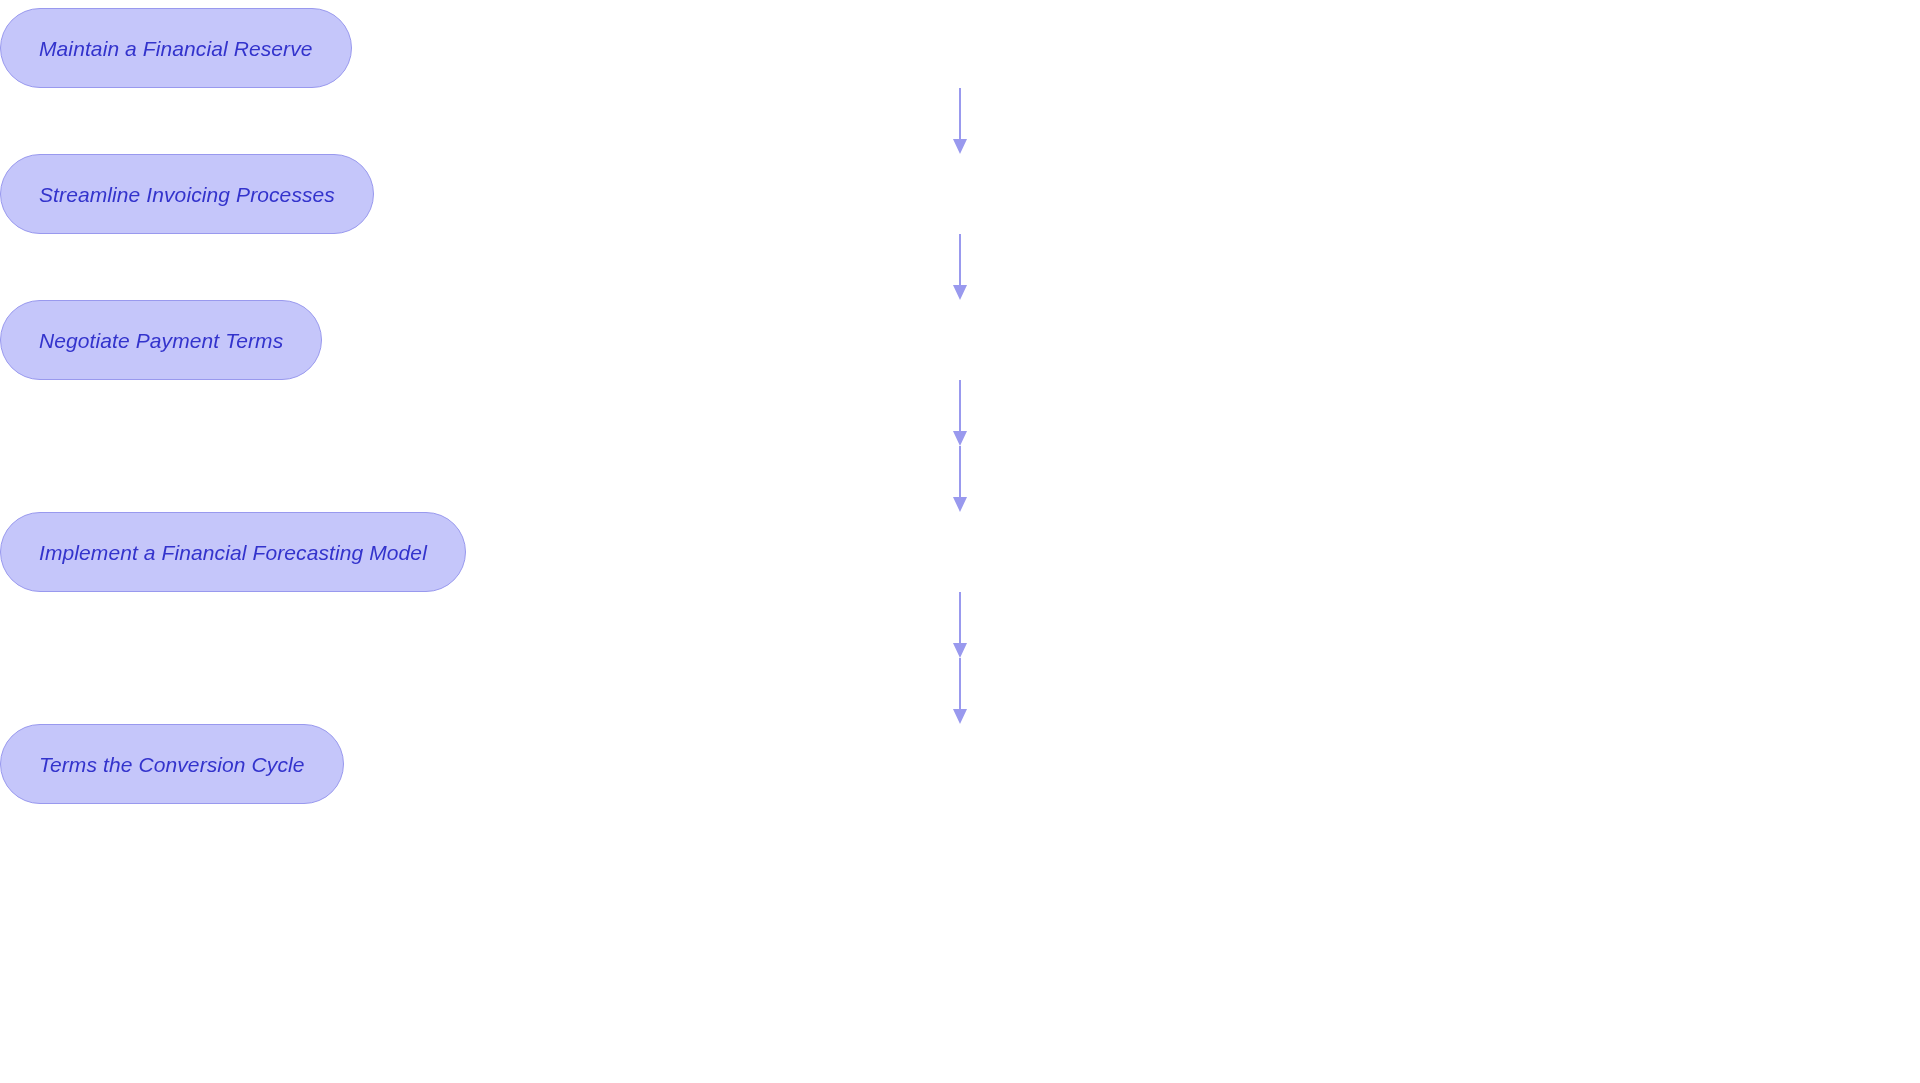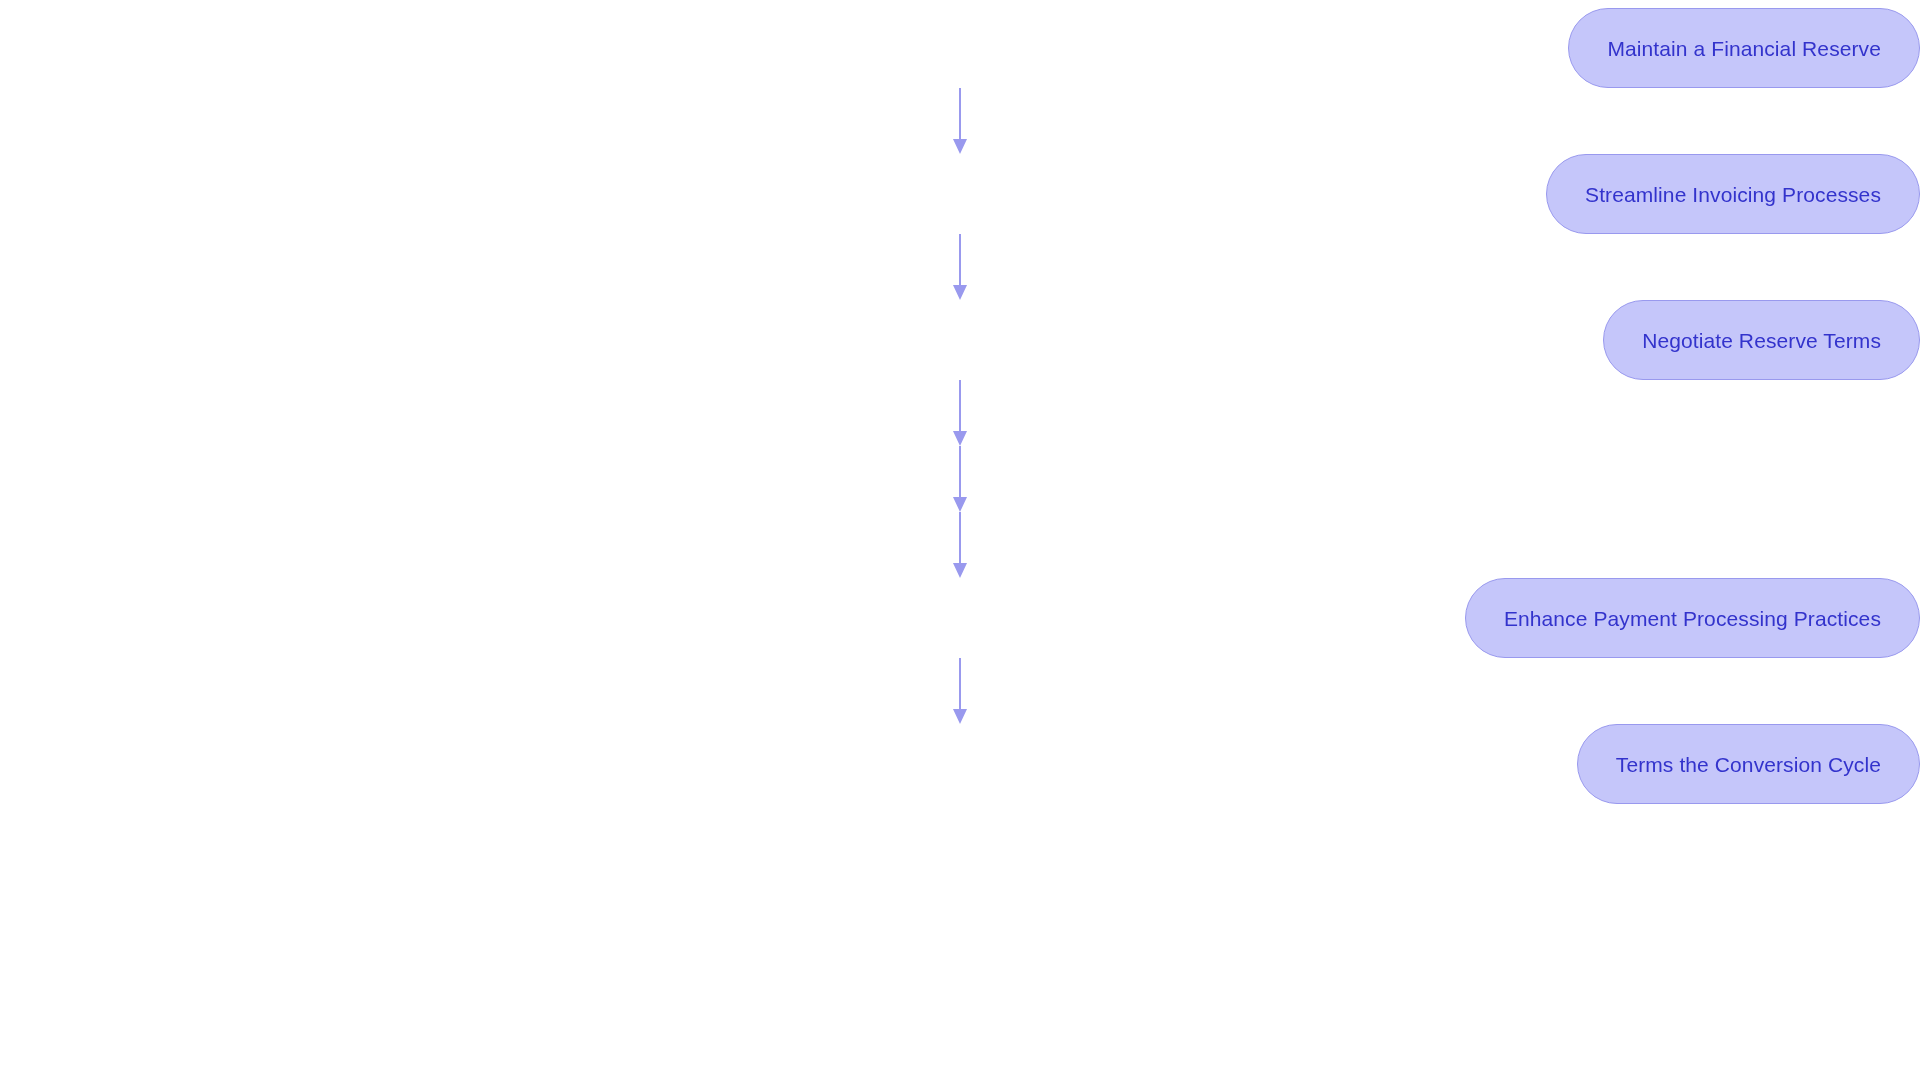--- a/index.html
+++ b/index.html
@@ -21,23 +21,24 @@
     height: 1083px;
     background: #ffffff;
     display: flex;
     flex-direction: column;
     align-items: center;
     justify-content: flex-start;
   }
 
   .node-row {
     display: flex;
-    justify-content: flex-end;
+    justify-content: flex-start;
     align-items: center;
     width: 100%;
+    font-style: italic;
   }
 
   .node {
     box-sizing: border-box;
     height: 80px;
     border-radius: 40px;
     background: #c5c6fa;
     border: 1.5px solid #9999ee;
     display: flex;
     align-items: center;
@@ -105,46 +106,46 @@
     </div>
   </div>
 
   <div class="connector">
     <div class="line"></div>
     <div class="head"></div>
   </div>
 
   <div class="node-row">
     <div class="node">
-      <span class="node-label">Negotiate Reserve Terms</span>
+      <span class="node-label">Negotiate Payment Terms</span>
     </div>
   </div>
 
   <div class="connector">
     <div class="line"></div>
     <div class="head"></div>
   </div>
 
 
   <div class="connector">
     <div class="line"></div>
     <div class="head"></div>
   </div>
 
+  <div class="node-row">
+    <div class="node">
+      <span class="node-label">Implement a Financial Forecasting Model</span>
+    </div>
+  </div>
 
   <div class="connector">
     <div class="line"></div>
     <div class="head"></div>
   </div>
 
-  <div class="node-row">
-    <div class="node">
-      <span class="node-label">Enhance Payment Processing Practices</span>
-    </div>
-  </div>
 
   <div class="connector">
     <div class="line"></div>
     <div class="head"></div>
   </div>
 
   <div class="node-row">
     <div class="node">
       <span class="node-label">Terms the Conversion Cycle</span>
     </div>

